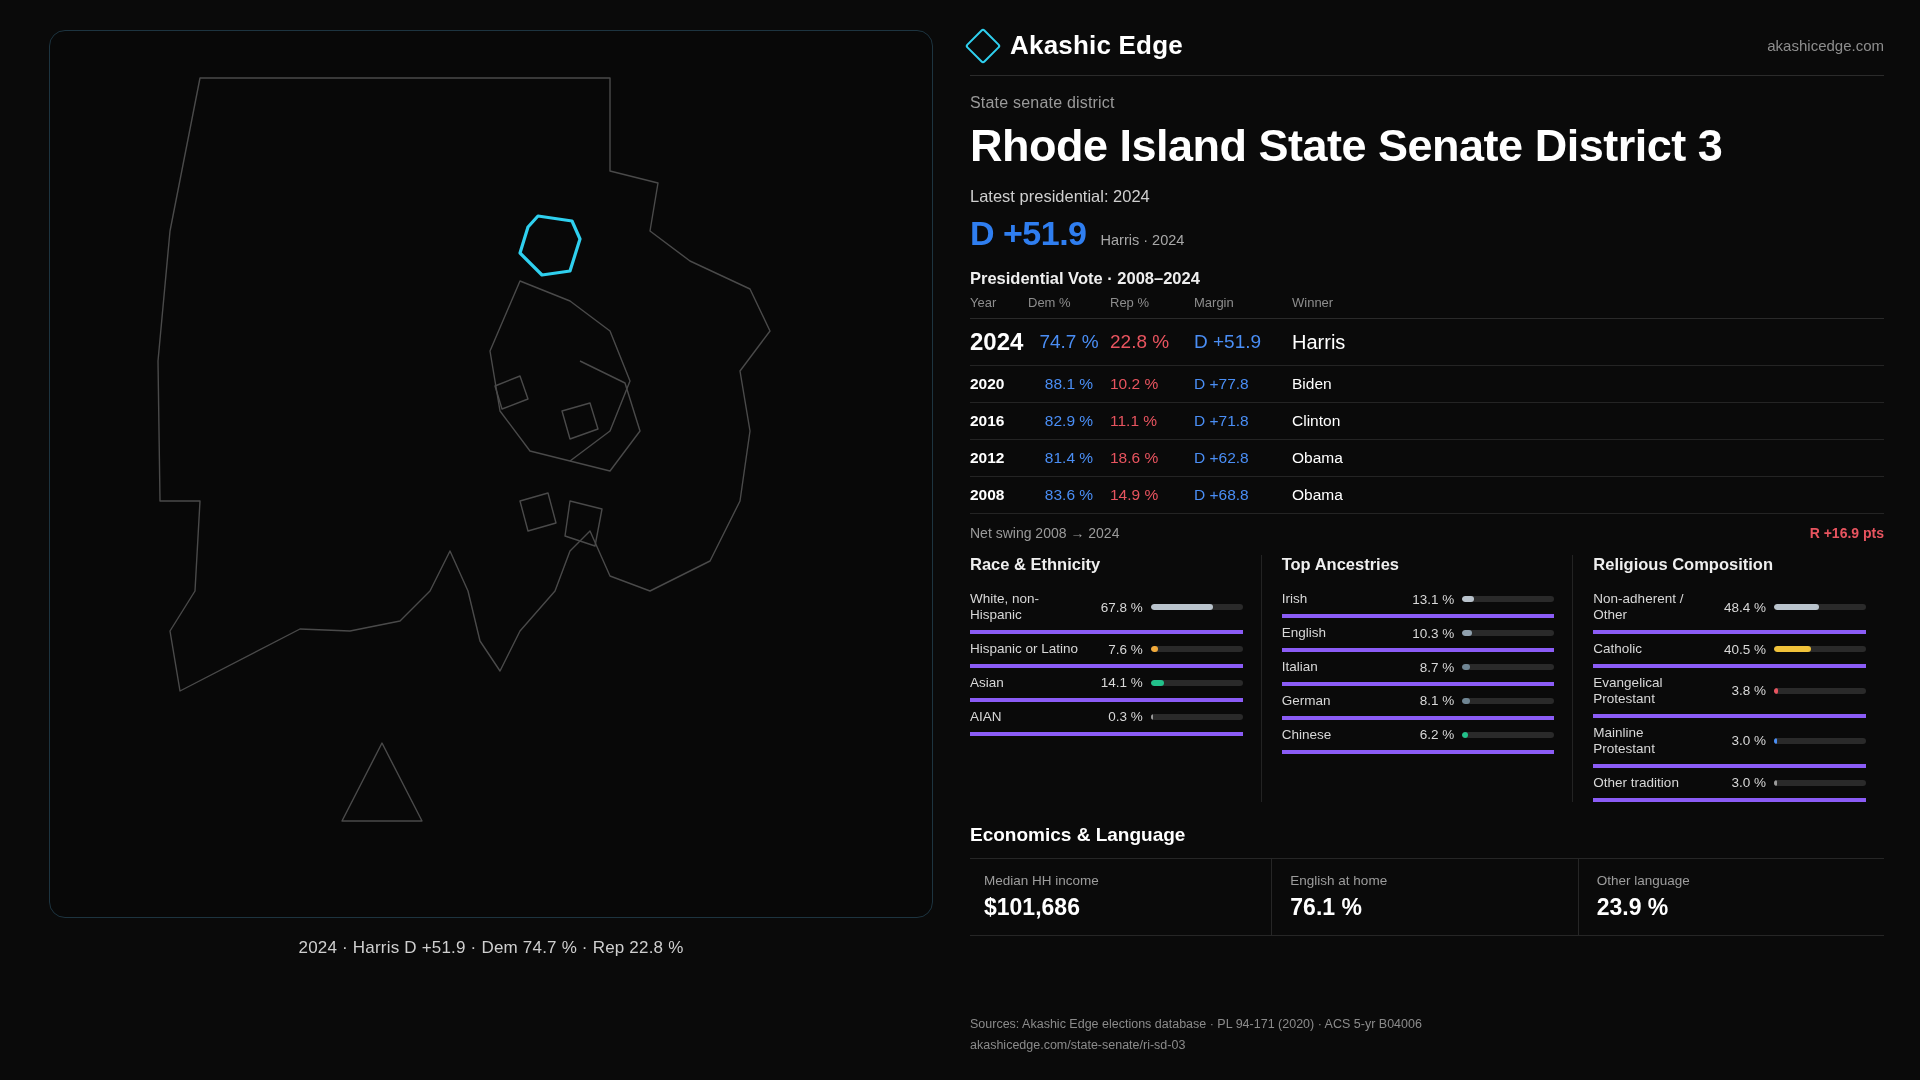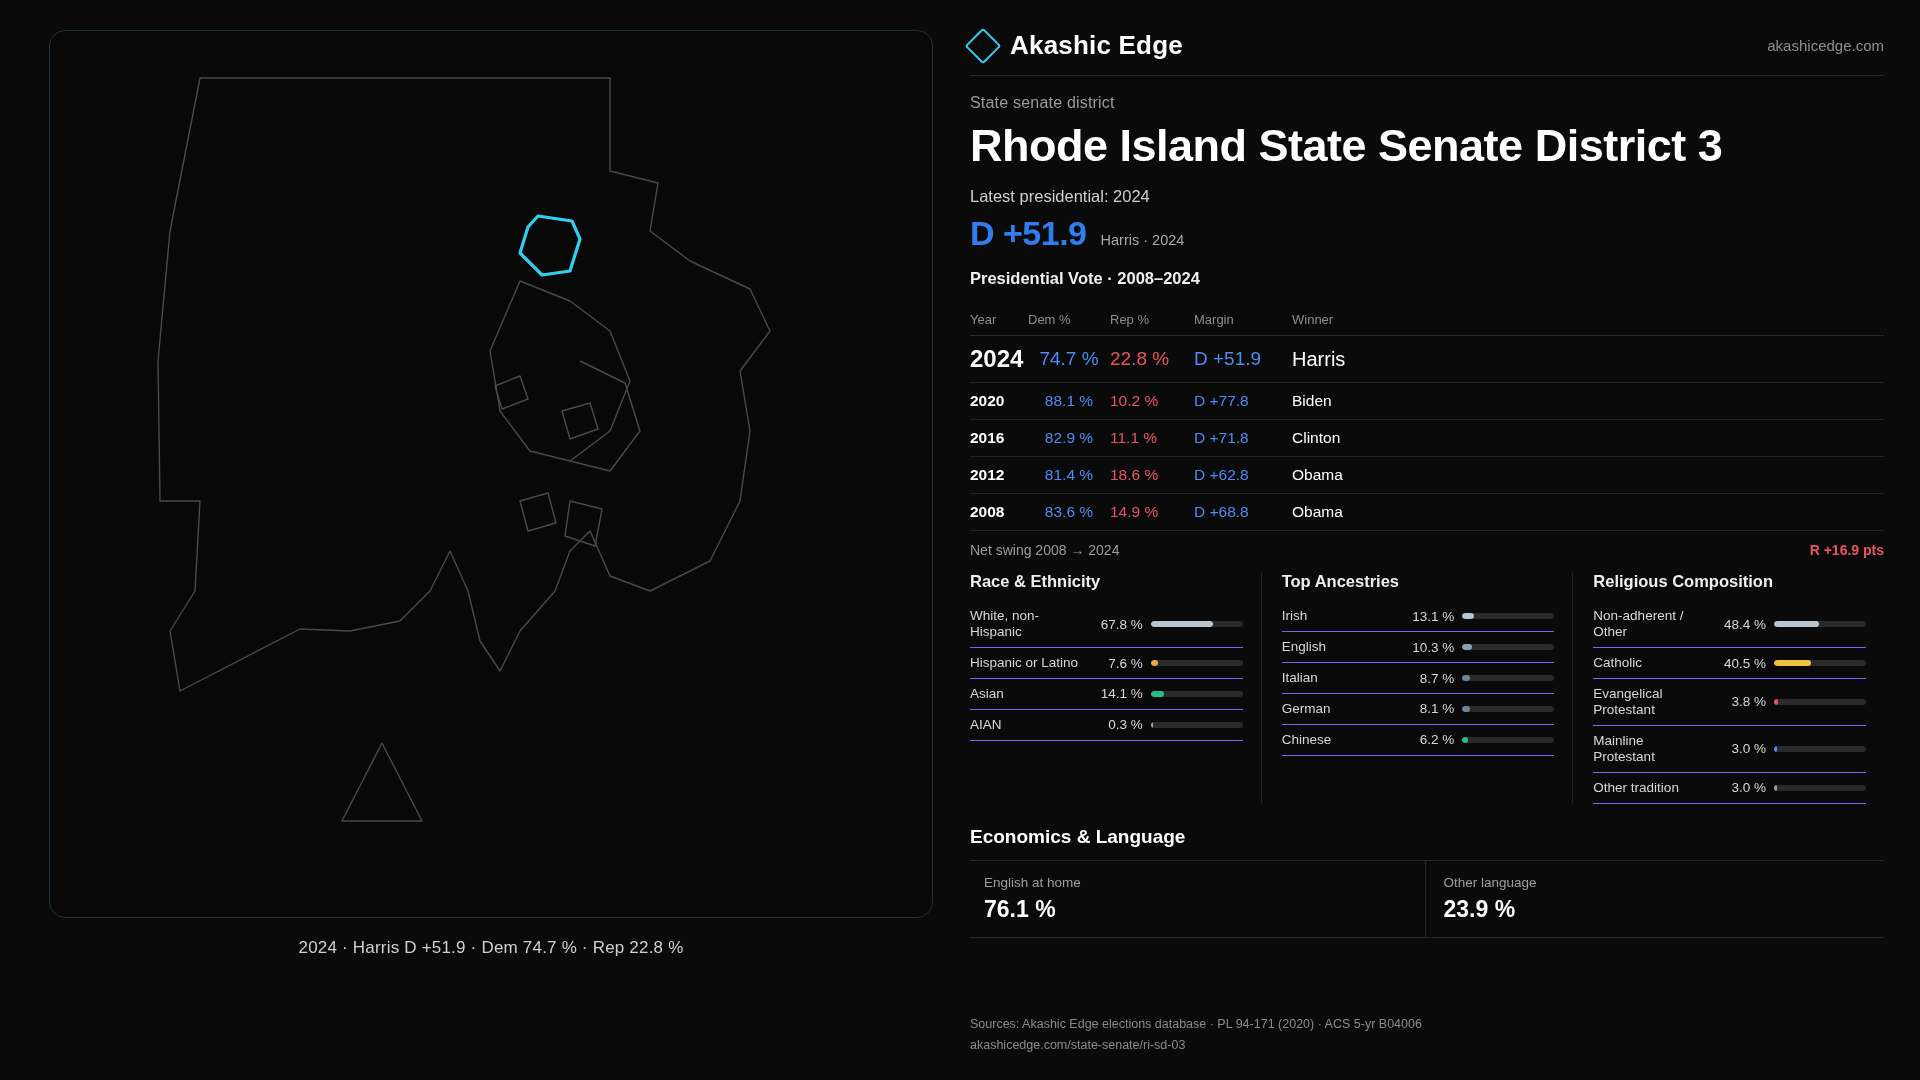--- a/index.html
+++ b/index.html
@@ -22,21 +22,21 @@
 
   .eyebrow{margin-top:18px;font-size:16px;color:#9a9a9a;letter-spacing:.2px;}
   .title{margin-top:10px;font-size:45px;line-height:1.05;font-weight:bold;color:#fff;letter-spacing:-.5px;}
   .sub-latest{margin-top:18px;font-size:16.5px;color:#cfcfcf;}
   .margin-row{display:flex;align-items:baseline;gap:14px;margin-top:8px;}
   .margin-big{font-size:34px;font-weight:bold;color:#2f7ef0;letter-spacing:-.5px;}
   .margin-note{font-size:14.5px;color:#a8a8a8;}
 
   .sect-head{margin-top:16px;font-size:16.5px;font-weight:bold;color:#efefef;}
 
-  table.votes{width:100%;border-collapse:collapse;margin-top:24px;}
+  table.votes{width:100%;border-collapse:collapse;margin-top:7px;}
   table.votes th{font-size:13px;font-weight:normal;color:#8d8d8d;text-align:left;padding:0 0 8px 0;border-bottom:1px solid #2a2a2a;}
   table.votes td{padding:9px 0;border-bottom:1px solid #242424;font-size:15.5px;}
   tr.first td{font-size:19px;}
   tr.first td.yr{font-weight:bold;}
   td.yr{color:#fff;font-weight:bold;font-size:16px;}
   tr.first td.yr{font-size:24px;}
   td.dem{color:#4a8ef5;text-align:center;}
   td.rep{color:#e8545f;}
   td.mar{color:#4a8ef5;}
   td.win{color:#fff;}
@@ -48,21 +48,21 @@
   th.c-mar,td.mar{width:98px;}
 
   .swing-row{display:flex;justify-content:space-between;align-items:center;margin-top:11px;font-size:14px;}
   .swing-label{color:#9b9b9b;}
   .swing-val{color:#e8545f;font-weight:bold;}
 
   .demo-grid{display:flex;gap:0;margin-top:14px;}
   .demo-col{flex:1;padding-right:18px;}
   .demo-col+.demo-col{border-left:1px solid #232323;padding-left:20px;}
   .demo-title{font-size:16.5px;font-weight:bold;color:#efefef;margin-bottom:10px;}
-  .drow{display:flex;align-items:center;gap:8px;padding:7px 0;border-bottom:1px solid #8b5cf6;}
+  .drow{display:flex;align-items:center;gap:8px;padding:7px 0;border-bottom:4px solid #8b5cf6;}
   .dlabel{flex:1;font-size:13.5px;color:#d8d8d8;line-height:1.18;}
   .dval{width:52px;text-align:right;font-size:13.5px;color:#d8d8d8;}
   .bar{width:92px;height:6px;border-radius:3px;background:#2a2a2a;position:relative;overflow:hidden;flex:none;}
   .bar > i{display:block;height:100%;border-radius:3px;}
 
   .econ-title{margin-top:22px;font-size:19px;font-weight:bold;color:#fff;}
   .econ-grid{display:flex;margin-top:12px;border-top:1px solid #262626;border-bottom:1px solid #262626;}
   .econ-cell{flex:1;padding:14px 0 14px 18px;}
   .econ-cell:first-child{padding-left:14px;}
   .econ-cell+.econ-cell{border-left:1px solid #262626;}
@@ -279,20 +279,24 @@
               <i style="width: 3%; background: rgb(154, 154, 154);"></i>
             </span>
           </div>
       </div>
 
     </div>
 
     <div class="econ-title">Economics &amp; Language</div>
     <div class="econ-grid">
       <div class="econ-cell">
+        <div class="econ-label">Median HH income</div>
+        <div class="econ-val">$101,686</div>
+      </div>
+      <div class="econ-cell">
         <div class="econ-label">English at home</div>
         <div class="econ-val">76.1 %</div>
       </div>
       <div class="econ-cell">
         <div class="econ-label">Other language</div>
         <div class="econ-val">23.9 %</div>
       </div>
     </div>
 
     <div class="sources">

